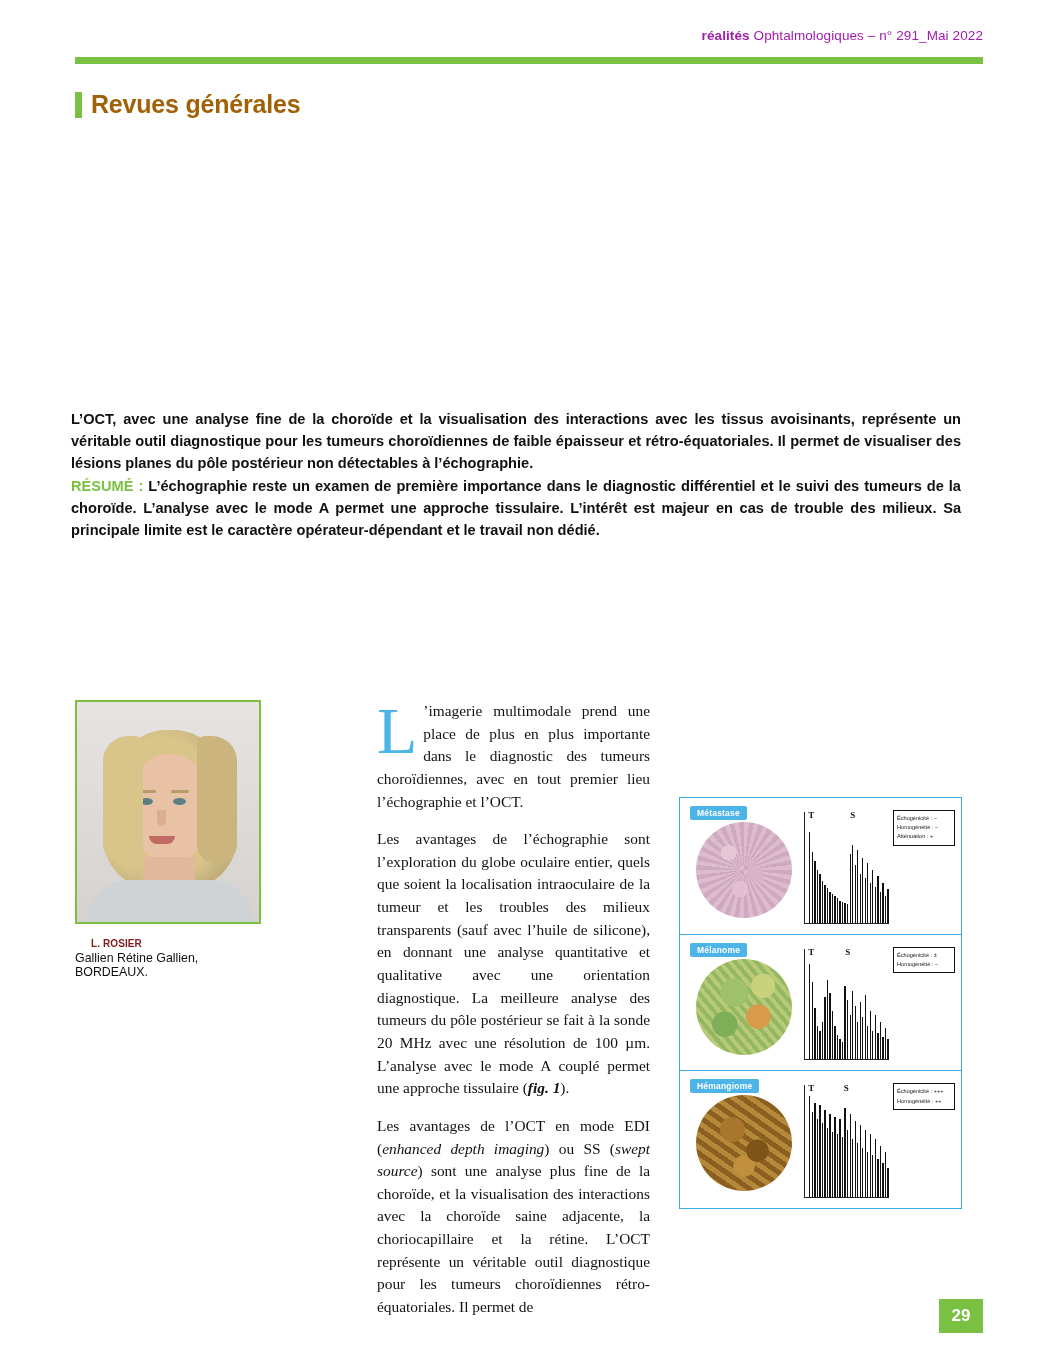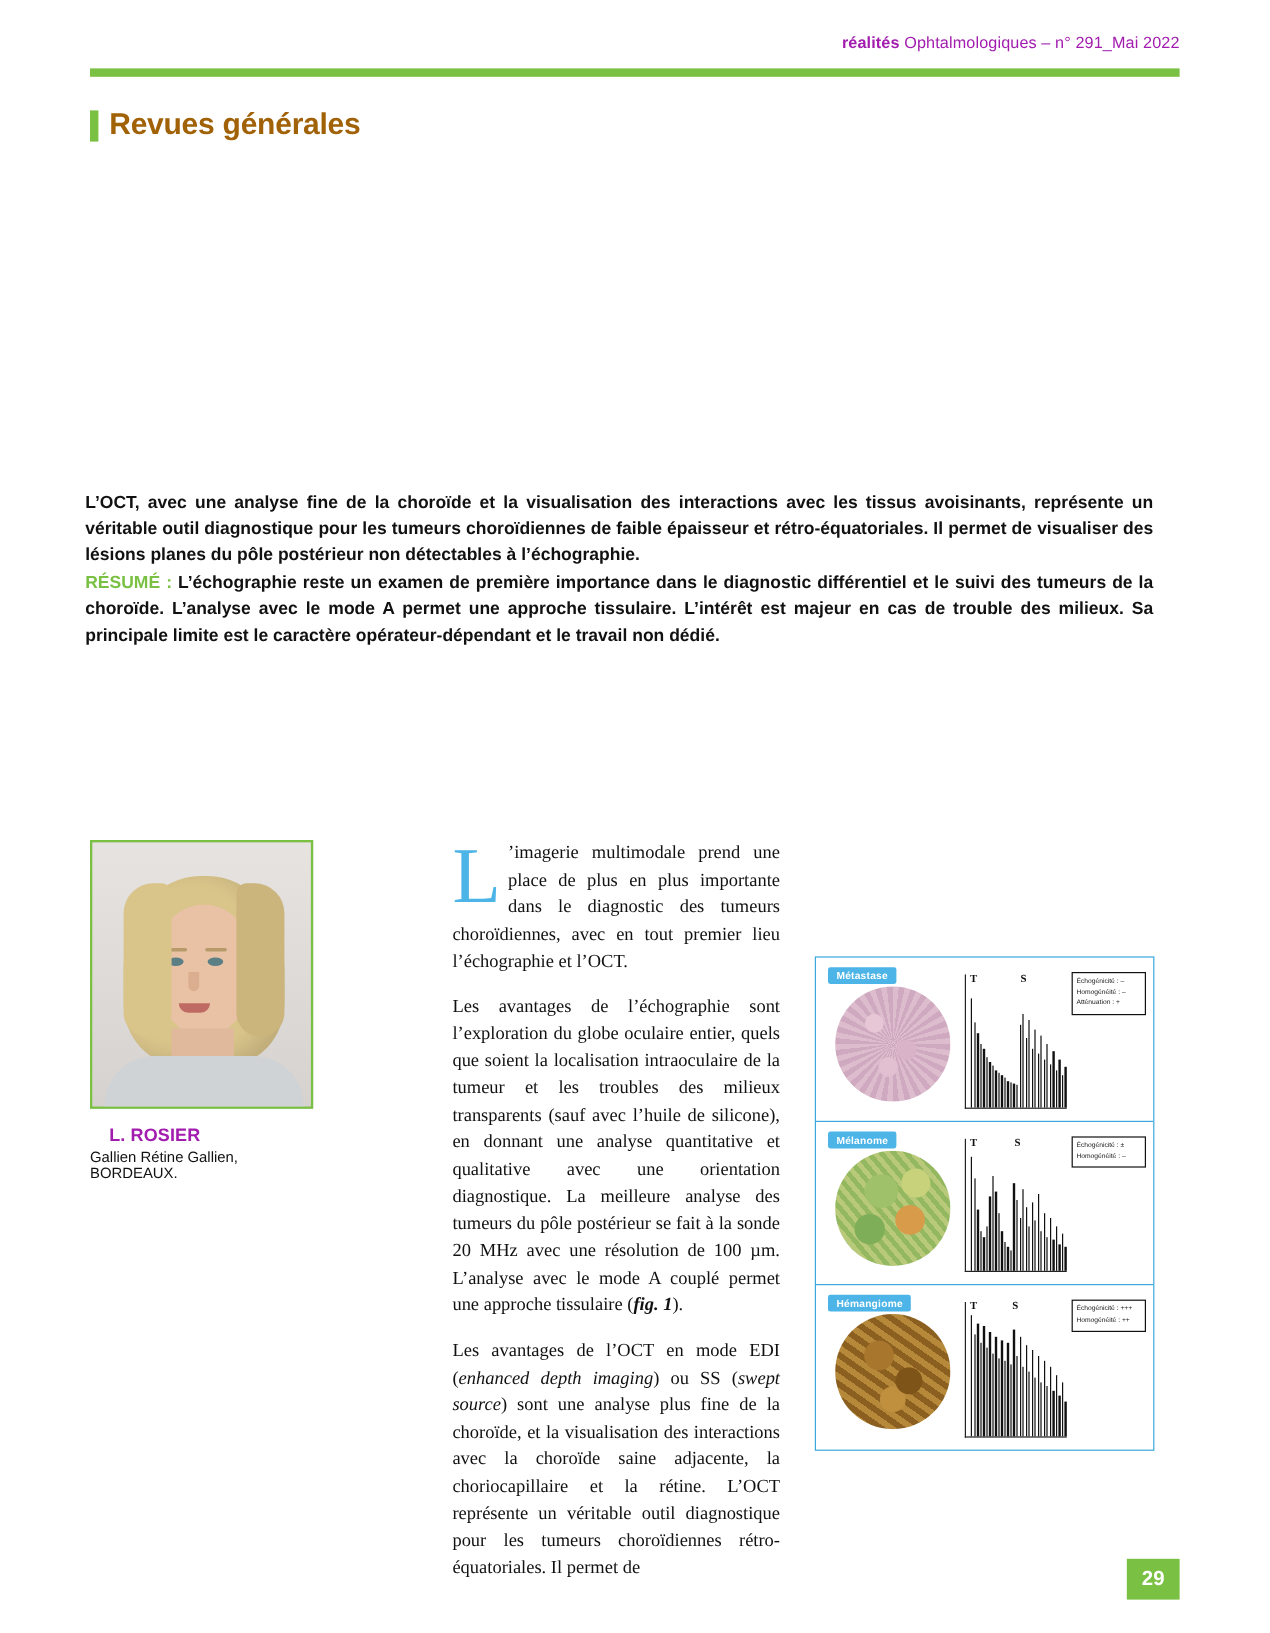--- a/index.html
+++ b/index.html
@@ -182,23 +182,23 @@
   .ph-hair-front-r {
     position: absolute;
     left: 120px; top: 34px;
     width: 40px; height: 128px;
     background: #cbb57c;
     border-radius: 10px 30px 24px 24px;
   }
 
   .author-name {
     margin-top: 14px;
-    font-size: 15px;
+    font-size: 10px;
     font-weight: bold;
-    color: #a21caf;
+    color: #7f1d1d;
     letter-spacing: .1px;
     padding-left: 16px;
   }
   .author-affil {
     margin-top: 2px;
     font-size: 12.4px;
     color: #111;
   }
 
   

